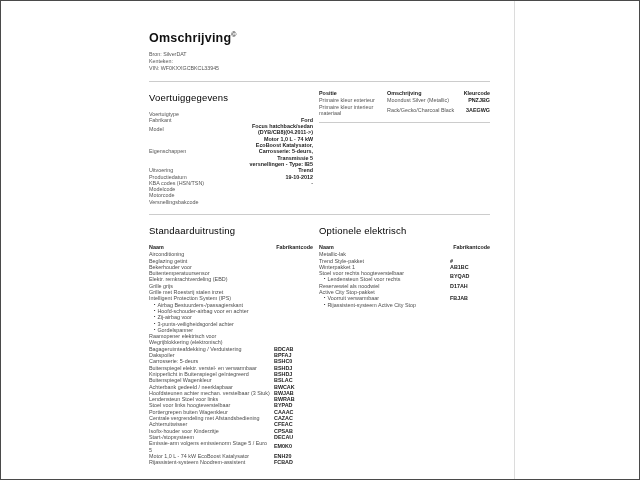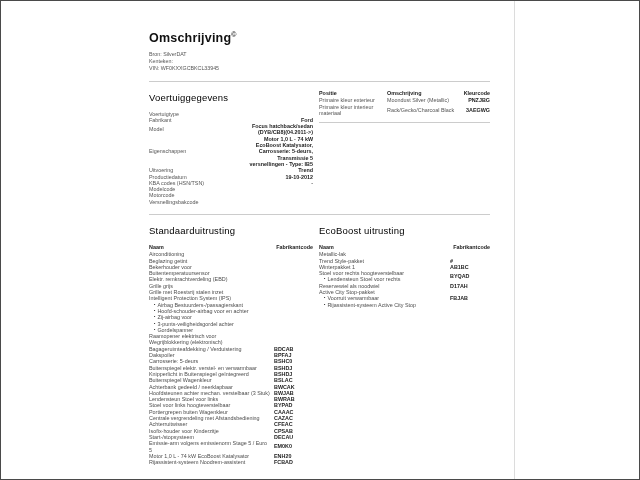--- a/index.html
+++ b/index.html
@@ -454,21 +454,21 @@
                 <div class="eq-bullets">
                   
                 </div>
               </div>
               <span class="eq-code">FCBAD</span>
             </div>
           </div>
       </section>
 
       <section class="opt">
-        <div class="sec-title">EcoBoost uitrusting</div>
+        <div class="sec-title">Optionele elektrisch</div>
         <div class="eq-head">
           <span>Naam</span>
           <span>Fabrikantcode</span>
         </div>
         <div>
 
             <div class="eq-item">
               <div class="eq-name">
                 <div>Metallic-lak</div>
                 <div class="eq-bullets">

